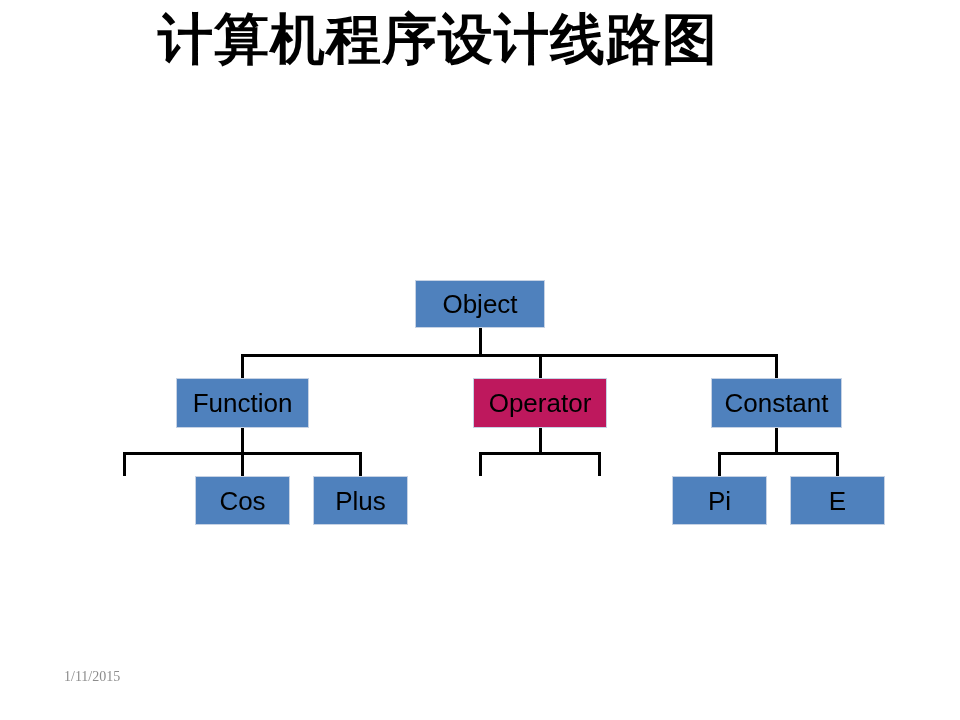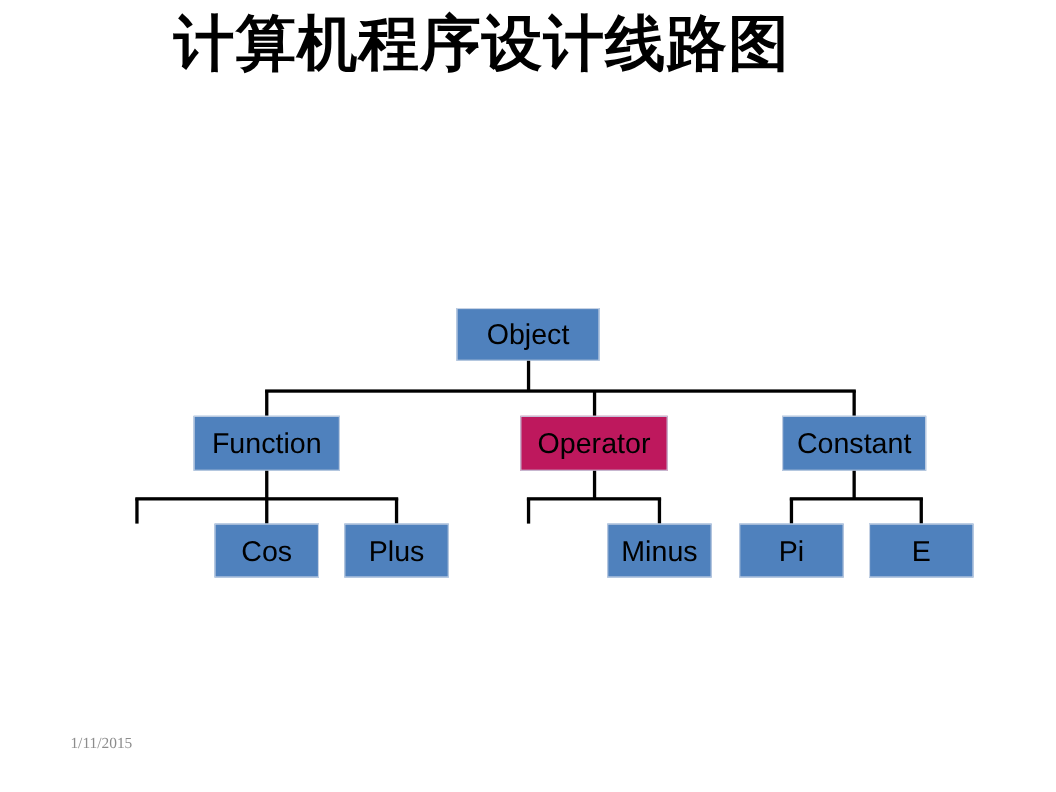--- a/index.html
+++ b/index.html
@@ -86,21 +86,20 @@
       <div class="connector" style="left: 241px; top: 453px; width: 3px; height: 23px; background: rgb(0, 0, 0);"></div>
       <div class="node" style="left: 195px; top: 476px; width: 95px; height: 49px; background: rgb(79, 129, 189); border: 1px solid rgb(198, 210, 228); color: rgb(0, 0, 0);">Cos</div>
       <div class="connector" style="left: 359px; top: 453px; width: 3px; height: 23px; background: rgb(0, 0, 0);"></div>
       <div class="node" style="left: 313px; top: 476px; width: 95px; height: 49px; background: rgb(79, 129, 189); border: 1px solid rgb(198, 210, 228); color: rgb(0, 0, 0);">Plus</div>
       <div class="connector" style="left: 538.5px; top: 355px; width: 3px; height: 23px; background: rgb(0, 0, 0);"></div>
       <div class="node" style="left: 473px; top: 378px; width: 134px; height: 50px; background: #be185d; border: 1px solid rgb(198, 210, 228); color: rgb(0, 0, 0);">Operator</div>
       <div class="connector" style="left: 538.5px; top: 428px; width: 3px; height: 25px; background: rgb(0, 0, 0);"></div>
       <div class="connector" style="left: 479px; top: 451.5px; width: 122px; height: 3px; background: rgb(0, 0, 0);"></div>
       <div class="connector" style="left: 479px; top: 453px; width: 3px; height: 23px; background: rgb(0, 0, 0);"></div>
       <div class="connector" style="left: 598px; top: 453px; width: 3px; height: 23px; background: rgb(0, 0, 0);"></div>
-      <div class="node" style="left: 552px; top: 476px; width: 95px; height: 49px; background: rgb(79, 129, 189); border: 1px solid rgb(198, 210, 228); color: rgb(0, 0, 0);">Minus</div>
       <div class="connector" style="left: 775px; top: 355px; width: 3px; height: 23px; background: rgb(0, 0, 0);"></div>
       <div class="node" style="left: 711px; top: 378px; width: 131px; height: 50px; background: rgb(79, 129, 189); border: 1px solid rgb(198, 210, 228); color: rgb(0, 0, 0);">Constant</div>
       <div class="connector" style="left: 775px; top: 428px; width: 3px; height: 25px; background: rgb(0, 0, 0);"></div>
       <div class="connector" style="left: 718px; top: 451.5px; width: 121px; height: 3px; background: rgb(0, 0, 0);"></div>
       <div class="connector" style="left: 718px; top: 453px; width: 3px; height: 23px; background: rgb(0, 0, 0);"></div>
       <div class="node" style="left: 672px; top: 476px; width: 95px; height: 49px; background: rgb(79, 129, 189); border: 1px solid rgb(198, 210, 228); color: rgb(0, 0, 0);">Pi</div>
       <div class="connector" style="left: 836px; top: 453px; width: 3px; height: 23px; background: rgb(0, 0, 0);"></div>
       <div class="node" style="left: 790px; top: 476px; width: 95px; height: 49px; background: rgb(79, 129, 189); border: 1px solid rgb(198, 210, 228); color: rgb(0, 0, 0);">E</div>
     </div>
 

